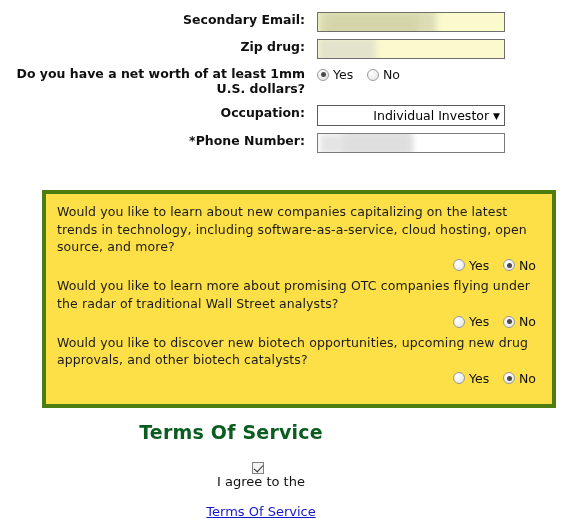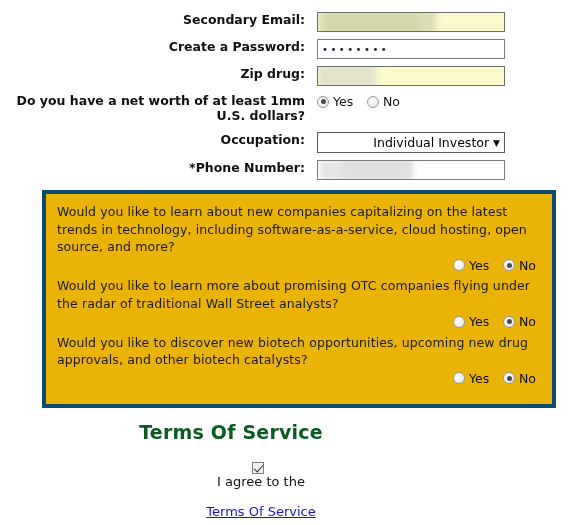--- a/index.html
+++ b/index.html
@@ -123,22 +123,22 @@
   .selectbox .sel-arrow { font-size: 9px; color: #000; margin-left: 4px; }
 
   
   .qbox {
     position: absolute;
     left: 42px;
     top: 190px;
     width: 514px;
     height: 218px;
     box-sizing: border-box;
-    border: 4px solid #0c4a6e;
-    background: #eab308;
+    border: 4px solid #4d7c0f;
+    background: #fde047;
   }
   .qbox-inner {
     padding: 9px 10px 0 11px;
   }
   .question {
     font-size: 12.5px;
     line-height: 17.5px;
     color: #1b1b1b;
     letter-spacing: .1px;
   }
@@ -222,28 +222,20 @@
   <div class="form-row">
     <div class="form-label">Secondary Email:</div>
     <div class="form-control">
       <div class="textfield autofill">
         <div class="smudge sm-a"></div>
         <div class="smudge sm-b"></div>
       </div>
     </div>
   </div>
 
-  <div class="form-row">
-    <div class="form-label">Create a Password:</div>
-    <div class="form-control">
-      <div class="textfield">
-        <div class="pwd-dots">••••••••</div>
-      </div>
-    </div>
-  </div>
 
   <div class="form-row">
     <div class="form-label">Zip drug:</div>
     <div class="form-control">
       <div class="textfield autofill">
         <div class="smudge sm-c"></div>
       </div>
     </div>
   </div>
 

